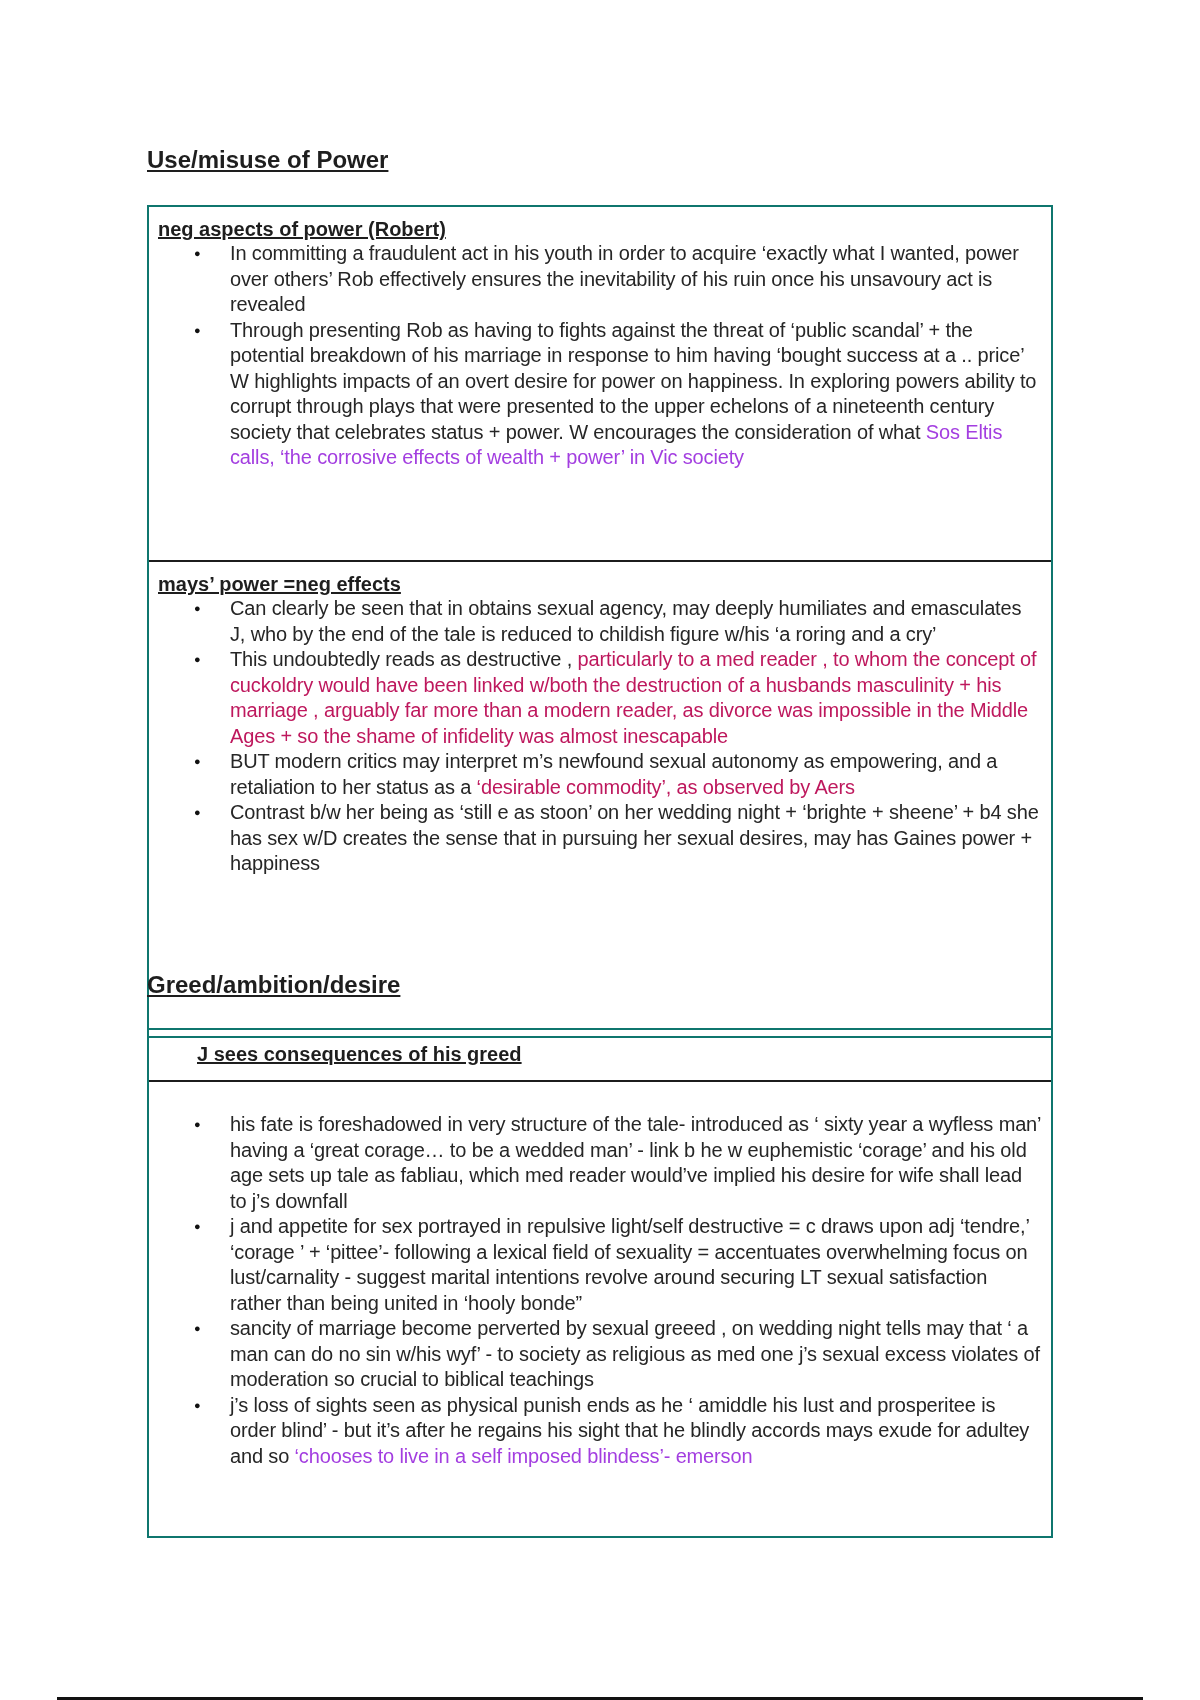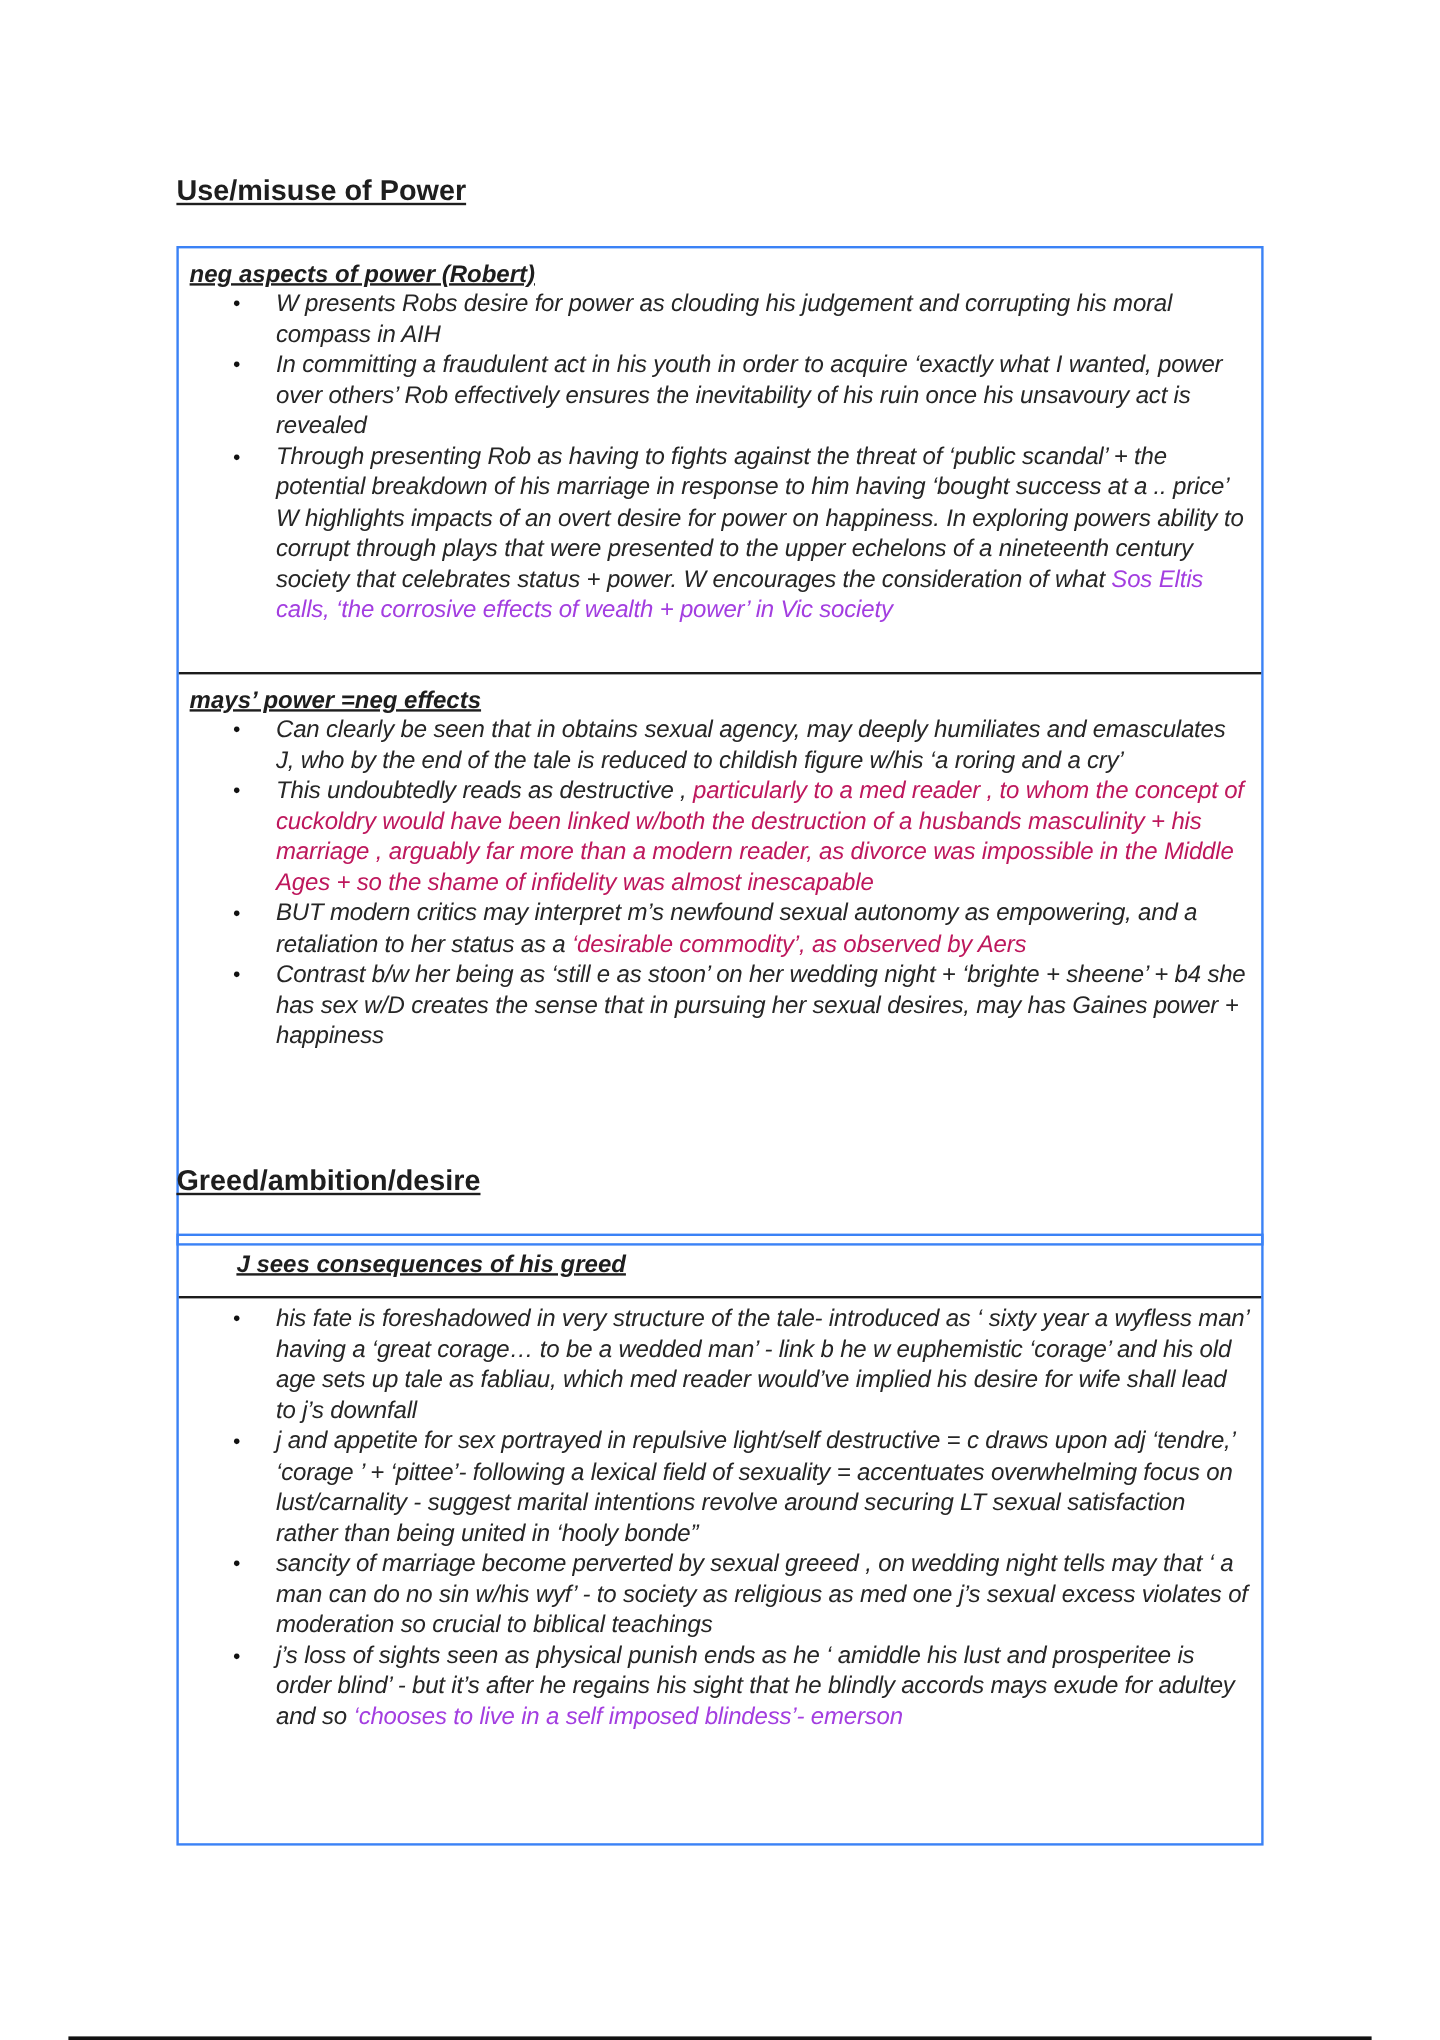--- a/index.html
+++ b/index.html
@@ -7,21 +7,21 @@
     width: 1200px; height: 1700px; position: relative; overflow: hidden;
     font-family: "Liberation Sans", sans-serif; color: #222222;
   }
   .heading {
     position: absolute; left: 147px;
     font-size: 24px; font-weight: bold; text-decoration: underline;
     color: #1e1e1e; margin: 0;
   }
   .box {
     position: absolute; left: 147px; width: 906px;
-    border: 2px solid #3b82f6; box-sizing: border-box; font-style: italic;
+    border: 2px solid #0f766e; box-sizing: border-box;
   }
   .cell { padding: 10px 10px 6px 9px; box-sizing: border-box; }
   .cell + .cell { border-top: 2px solid #1c1c1c; }
   .cell-title {
     font-size: 20px; font-weight: bold; text-decoration: underline;
     color: #1e1e1e; line-height: 24px; margin: 0;
   }
   ul { margin: 0; padding: 0 0 0 72px; list-style: none; }
   li {
     position: relative; font-size: 20px; line-height: 25.5px; color: #262626;
@@ -38,21 +38,20 @@
 </style>
 </head>
 <body>
 
 <h2 class="heading" style="top:146px;">Use/misuse of Power</h2>
 
 <div class="box" style="top:205px;">
   <div class="cell" style="height:353px;">
     <p class="cell-title">neg aspects of power (Robert)</p>
     <ul>
-        <li><span>W presents Robs desire for power as clouding his judgement and corrupting his moral compass in AIH</span></li>
         <li><span>In committing a fraudulent act in his youth in order to acquire ‘exactly what I wanted, power over others’ Rob effectively ensures the inevitability of his ruin once his unsavoury act is revealed</span></li>
         <li><span>Through presenting Rob as having to fights against the threat of ‘public scandal’ + the potential breakdown of his marriage in response to him having ‘bought success at a .. price’ W highlights impacts of an overt desire for power on happiness. In exploring powers ability to corrupt through plays that were presented to the upper echelons of a nineteenth century society that celebrates status + power. W encourages the consideration of what </span><span class="purple">Sos Eltis calls, ‘the corrosive effects of wealth + power’ in Vic society</span></li>
       </ul>
   </div>
   <div class="cell" style="height:476px;">
     <p class="cell-title">mays’ power =neg effects</p>
     <ul>
         <li><span>Can clearly be seen that in obtains sexual agency, may deeply humiliates and emasculates J, who by the end of the tale is reduced to childish figure w/his ‘a roring and a cry’</span></li>
         <li><span>This undoubtedly reads as destructive , </span><span class="blue">particularly to a med reader , to whom the concept of cuckoldry would have been linked w/both the destruction of a husbands masculinity + his marriage , arguably far more than a modern reader, as divorce was impossible in the Middle Ages + so the shame of infidelity was almost inescapable</span></li>
         <li><span>BUT modern critics may interpret m’s newfound sexual autonomy as empowering, and a retaliation to her status as a </span><span class="blue">‘desirable commodity’, as observed by Aers</span></li>
@@ -60,21 +59,21 @@
       </ul>
   </div>
 </div>
 
 <h2 class="heading" style="top:971px;">Greed/ambition/desire</h2>
 
 <div class="box" style="top:1028px;">
   <div class="cell" style="height:50px; padding-top:12px;margin-left:39px;">
     <p class="cell-title">J sees  consequences of his greed</p>
   </div>
-  <div class="cell" style="height:456px; padding-top:5px;">
+  <div class="cell" style="height:456px; padding-top:30px;">
     <ul>
         <li><span>his fate is foreshadowed in very structure of the tale- introduced as ‘ sixty year a wyfless man’ having a ‘great corage… to be a wedded man’ - link b he w euphemistic ‘corage’ and his old age sets up tale as fabliau, which med reader would’ve implied his desire for wife shall lead to j’s downfall</span></li>
         <li><span>j and appetite for sex portrayed in repulsive light/self destructive = c draws upon adj ‘tendre,’ ‘corage ’ + ‘pittee’- following a lexical field of sexuality = accentuates overwhelming focus on lust/carnality - suggest marital intentions revolve around securing LT sexual satisfaction rather than being united in ‘hooly bonde”</span></li>
         <li><span>sancity of marriage become perverted by sexual greeed , on wedding night tells may that ‘ a man can do no sin w/his wyf’ - to society as religious as med one j’s sexual excess violates of moderation so crucial to biblical teachings</span></li>
         <li><span>j’s loss of sights seen as physical punish ends as he ‘ amiddle his lust and prosperitee is order blind’ - but it’s after he regains his sight   that he blindly accords mays exude for adultey and so </span><span class="purple">‘chooses to live in a self imposed blindess’- emerson</span></li>
       </ul>
   </div>
 </div>
 
 <div class="footer-rule"></div>

